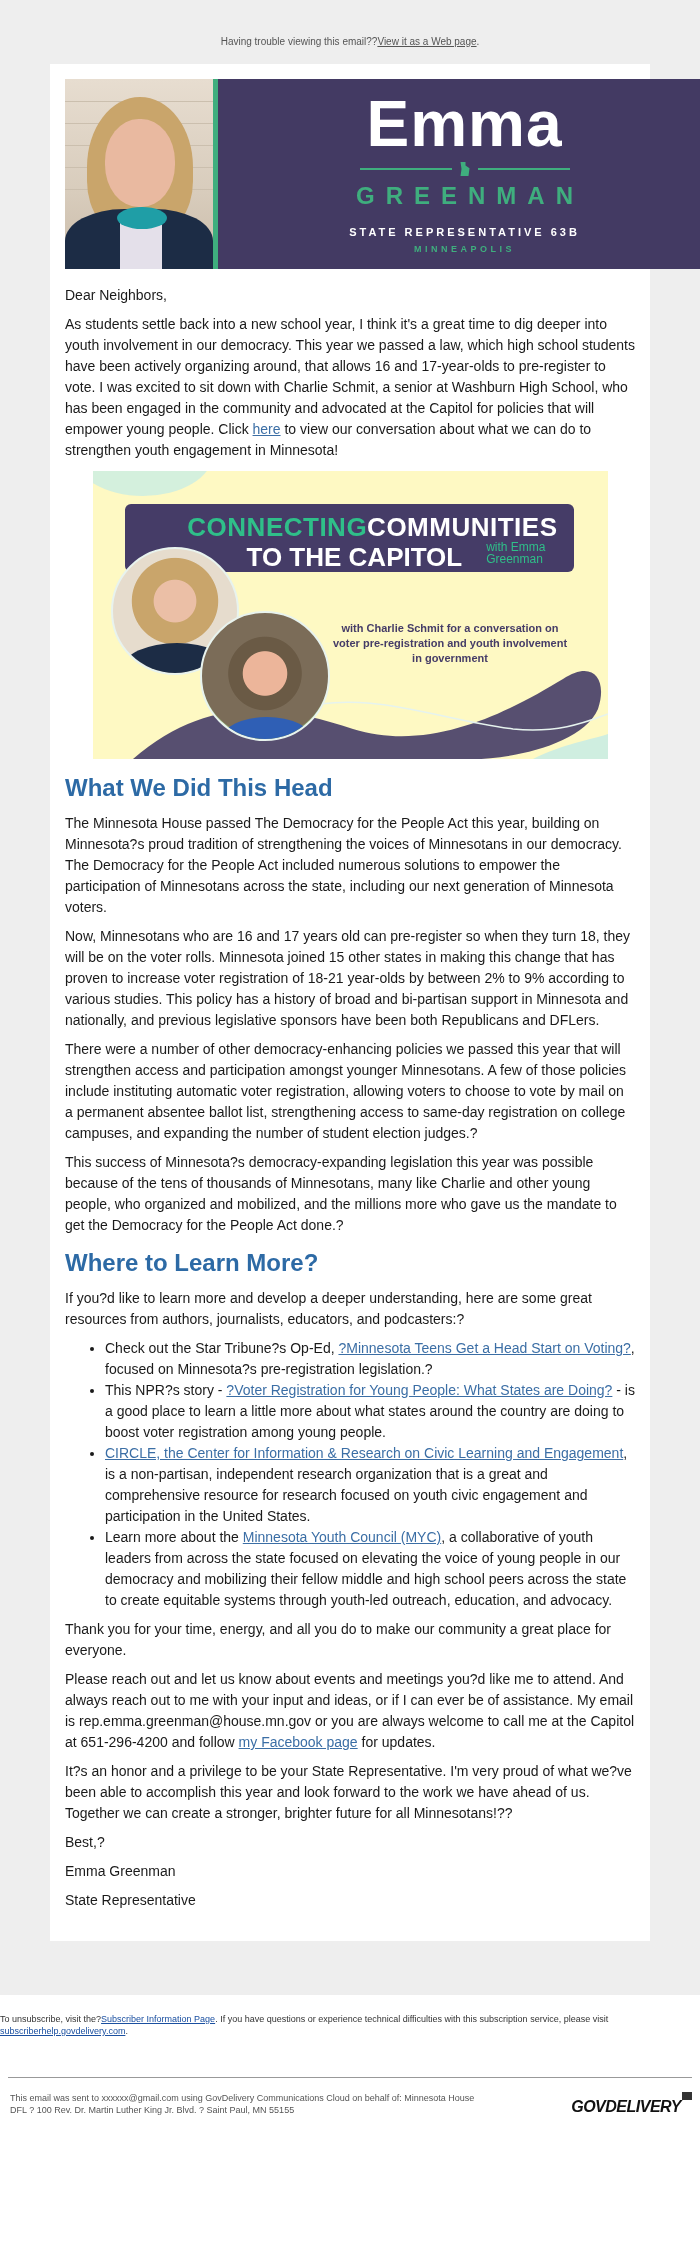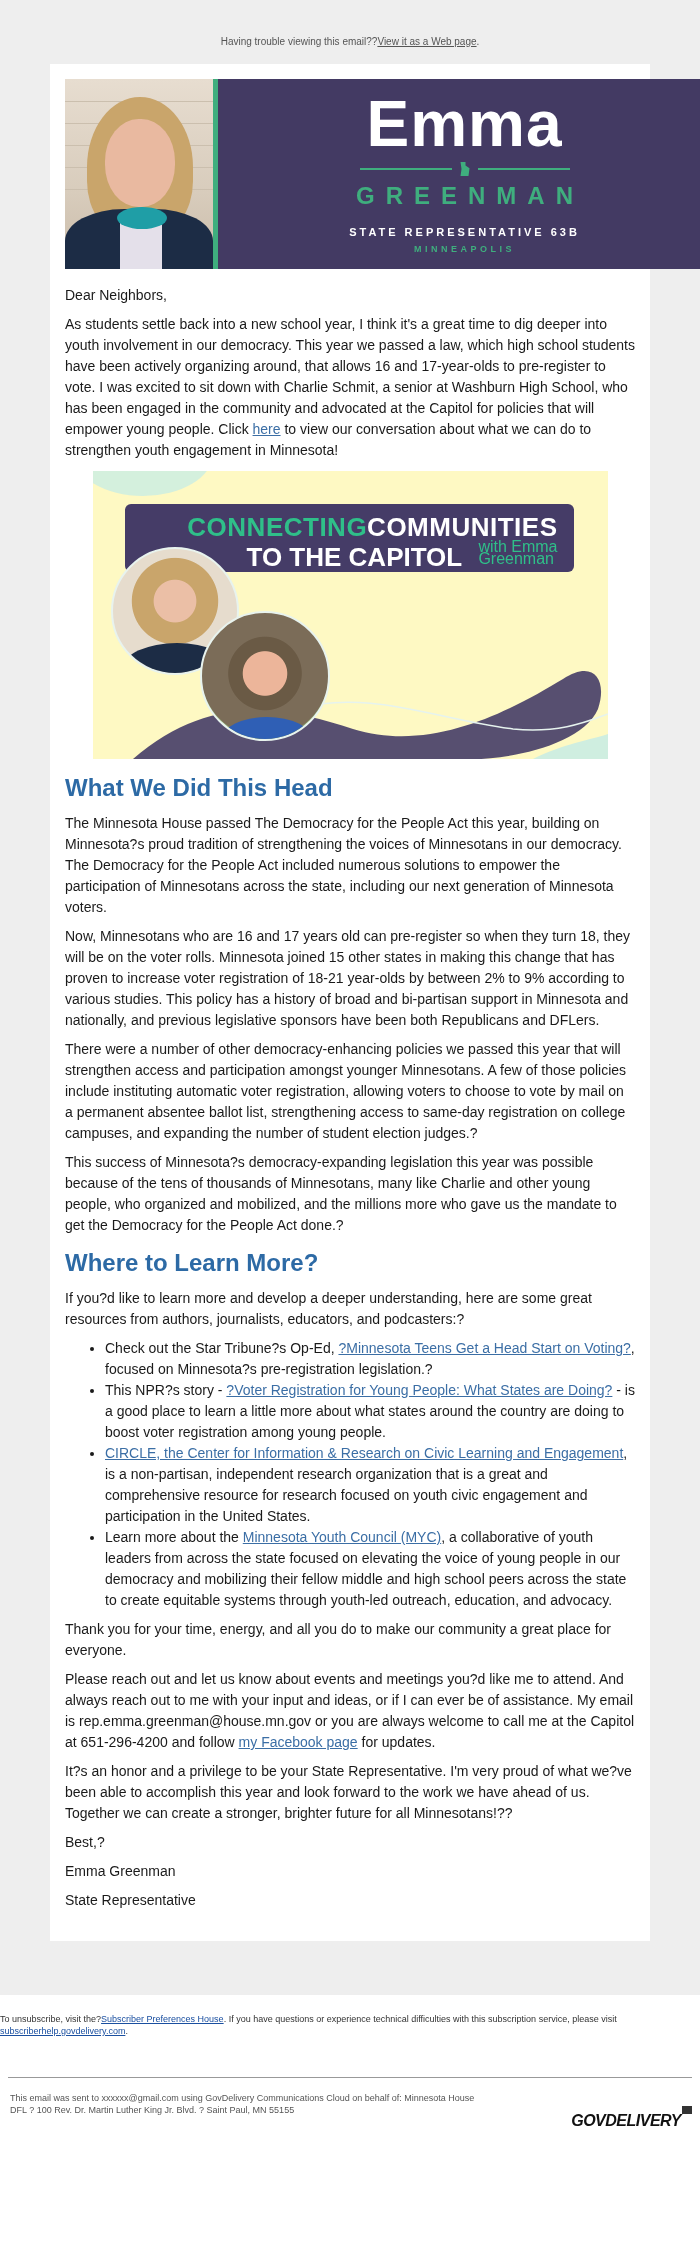--- a/index.html
+++ b/index.html
@@ -161,22 +161,22 @@
     position: absolute; right: 16px; top: 8px;
     font-size: 26px; font-weight: bold; letter-spacing: 0.5px; white-space: nowrap;
   }
   .promo .title-line1 .green { color: #2fbf89; }
   .promo .title-line1 .white { color: #ffffff; }
   .promo .title-line2 {
     position: absolute; left: 122px; top: 38px;
     font-size: 26px; font-weight: bold; color: #ffffff; white-space: nowrap;
   }
   .promo .title-with {
-    position: absolute; right: 16px; top: 37px;
-    color: #2fbf89; font-size: 16px; line-height: 12px; text-align: left;
+    position: absolute; right: 28px; top: 37px;
+    color: #2fbf89; font-size: 12px; line-height: 12px; text-align: left;
   }
   .promo .circle {
     position: absolute; border-radius: 50%; overflow: hidden; border: 2px solid #e8f3ee;
   }
   .promo .circle.emma {
     left: 18px; top: 76px; width: 128px; height: 128px;
     background: radial-gradient(circle at 50% 42%, #ebbfa6 0 22%, #c9a56b 23% 45%, #e6dccd 46%);
   }
   .promo .circle.emma::after {
     content: ""; position: absolute; left: 10px; bottom: -20px; width: 108px; height: 50px;
@@ -219,21 +219,21 @@
   }
   .footer-sent {
     font-size: 9px;
     line-height: 12px;
     color: #555555;
     width: 470px;
   }
   .govdelivery-logo {
     display: flex; align-items: flex-start;
     font-weight: bold; font-style: italic; font-size: 16px; color: #111111;
-    letter-spacing: -0.5px; margin-top: 20px;
+    letter-spacing: -0.5px; margin-top: 6px;
   }
   .govdelivery-logo .env-icon {
     width: 10px; height: 8px; background: #333; margin-left: 1px; margin-top: -6px;
     clip-path: polygon(0 0, 100% 0, 100% 100%, 0 100%);
     position: relative;
   }
 </style>
 </head>
 <body>
 
@@ -285,20 +285,21 @@
               <div>Greenman</div>
             </div>
         </div>
         <svg class="wave" viewBox="0 0 515 110">
           <path d="M40 110 C 120 40, 200 60, 260 80 C 340 105, 420 60, 470 30 C 500 10, 515 30, 505 60 C 490 95, 420 110, 380 110 Z" fill="#453c67" opacity="0.9"></path>
           <path d="M200 60 C 280 40, 340 70, 420 80 C 470 85, 500 70, 515 65" stroke="#e6f3ee" stroke-width="1.5" fill="none"></path>
           <path d="M440 110 C 470 95, 500 90, 515 85 L515 110 Z" fill="#cfeee0"></path>
         </svg>
         <div class="circle emma"></div>
         <div class="circle charlie"></div>
+        <div class="subtitle">with Charlie Schmit for a conversation on voter pre-registration and youth involvement in government</div>
       </div>
 
       <h2 class="section">What We Did This Head</h2>
       <p>The Minnesota House passed The Democracy for the People Act this year, building on Minnesota?s proud tradition of strengthening the voices of Minnesotans in our democracy. The Democracy for the People Act included numerous solutions to empower the participation of Minnesotans across the state, including our next generation of Minnesota voters.</p>
       <p>Now, Minnesotans who are 16 and 17 years old can pre-register so when they turn 18, they will be on the voter rolls. Minnesota joined 15 other states in making this change that has proven to increase voter registration of 18-21 year-olds by between 2% to 9% according to various studies. This policy has a history of broad and bi-partisan support in Minnesota and nationally, and previous legislative sponsors have been both Republicans and DFLers.</p>
       <p>There were a number of other democracy-enhancing policies we passed this year that will strengthen access and participation amongst younger Minnesotans. A few of those policies include instituting automatic voter registration, allowing voters to choose to vote by mail on a permanent absentee ballot list, strengthening access to same-day registration on college campuses, and expanding the number of student election judges.?</p>
       <p>This success of Minnesota?s democracy-expanding legislation this year was possible because of the tens of thousands of Minnesotans, many like Charlie and other young people, who organized and mobilized, and the millions more who gave us the mandate to get the Democracy for the People Act done.?</p>
 
       <h2 class="section">Where to Learn More?</h2>
       <p>If you?d like to learn more and develop a deeper understanding, here are some great resources from authors, journalists, educators, and podcasters:?</p>
@@ -313,21 +314,21 @@
       <p><span>Please reach out and let us know about events and meetings you?d like me to attend. And always reach out to me with your input and ideas, or if I can ever be of assistance. My email is rep.emma.greenman@house.mn.gov or you are always welcome to call me at the Capitol at 651-296-4200 and follow </span><a href="#">my Facebook page</a><span> for updates.</span></p>
       <p>It?s an honor and a privilege to be your State Representative. I'm very proud of what we?ve been able to accomplish this year and look forward to the work we have ahead of us. Together we can create a stronger, brighter future for all Minnesotans!??</p>
       <p>Best,?</p>
       <p>Emma Greenman</p>
       <p style="margin-bottom:0">State Representative</p>
     </div>
   </div>
 </div>
 
 <div class="footer-unsub">
-  <span>To unsubscribe, visit the?</span><a href="#">Subscriber Preferences House</a><span>. If you have questions or experience technical difficulties with this subscription service, please visit </span><a href="#">subscriberhelp.govdelivery.com</a><span>.</span>
+  <span>To unsubscribe, visit the?</span><a href="#">Subscriber Information Page</a><span>. If you have questions or experience technical difficulties with this subscription service, please visit </span><a href="#">subscriberhelp.govdelivery.com</a><span>.</span>
 </div>
 <hr class="footer-rule">
 <div class="footer-bottom">
   <div class="footer-sent">This email was sent to xxxxxx@gmail.com using GovDelivery Communications Cloud on behalf of: Minnesota House DFL ? 100 Rev. Dr. Martin Luther King Jr. Blvd. ? Saint Paul, MN 55155</div>
   <div class="govdelivery-logo">
     <span>GOVDELIVERY</span>
     <span class="env-icon"></span>
   </div>
 </div>
 

